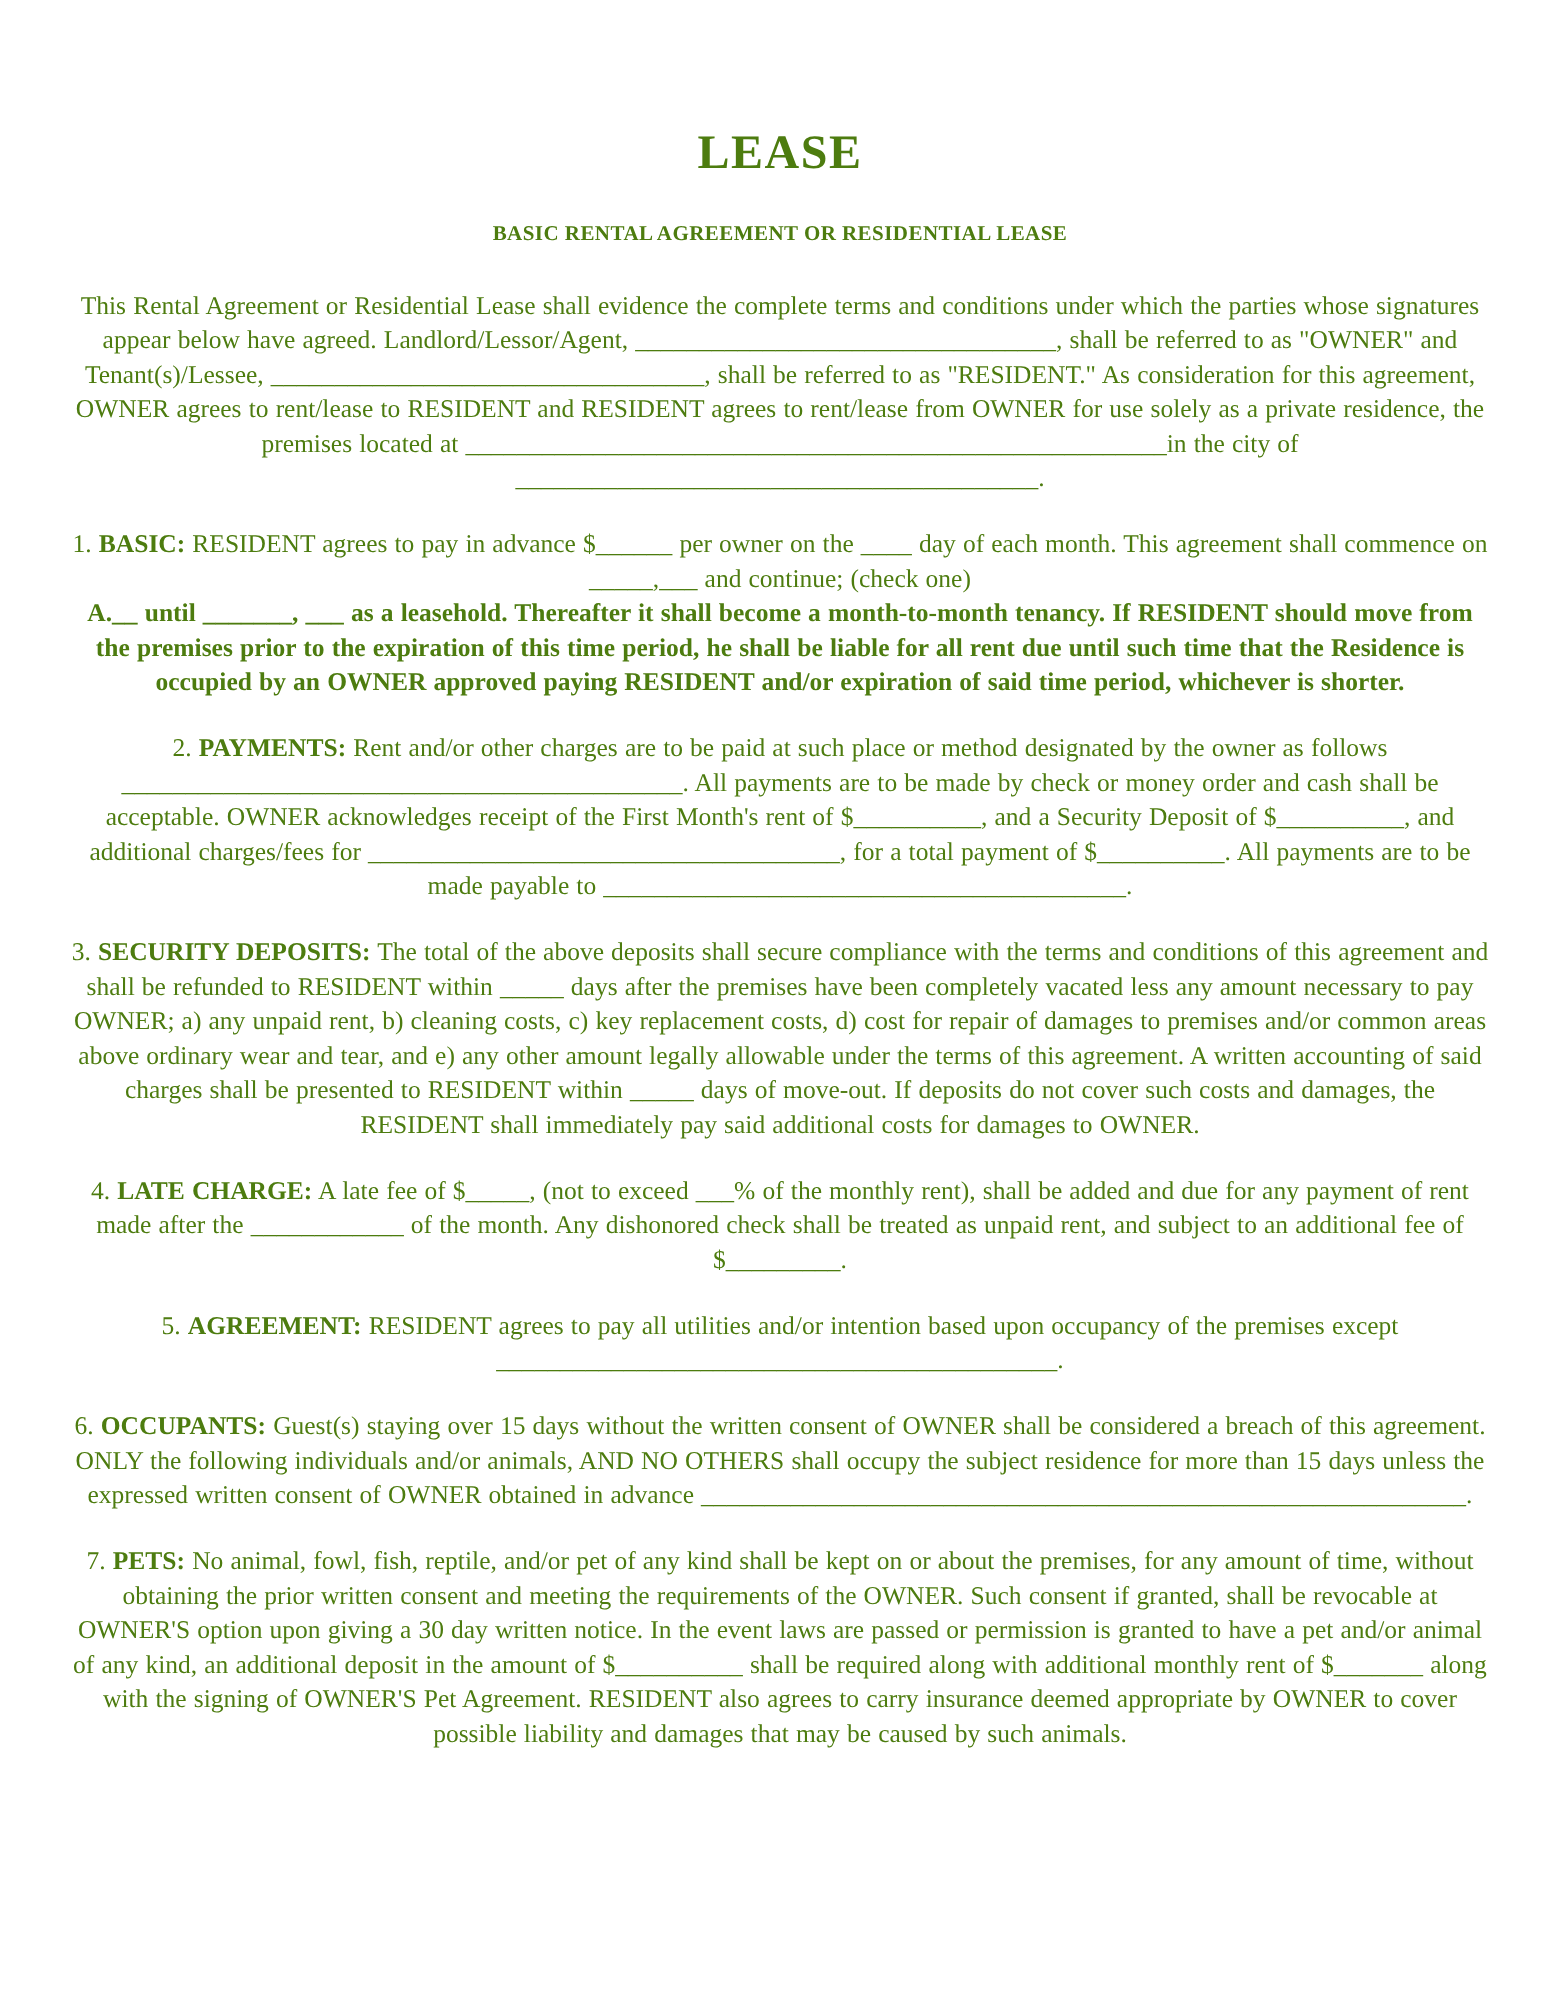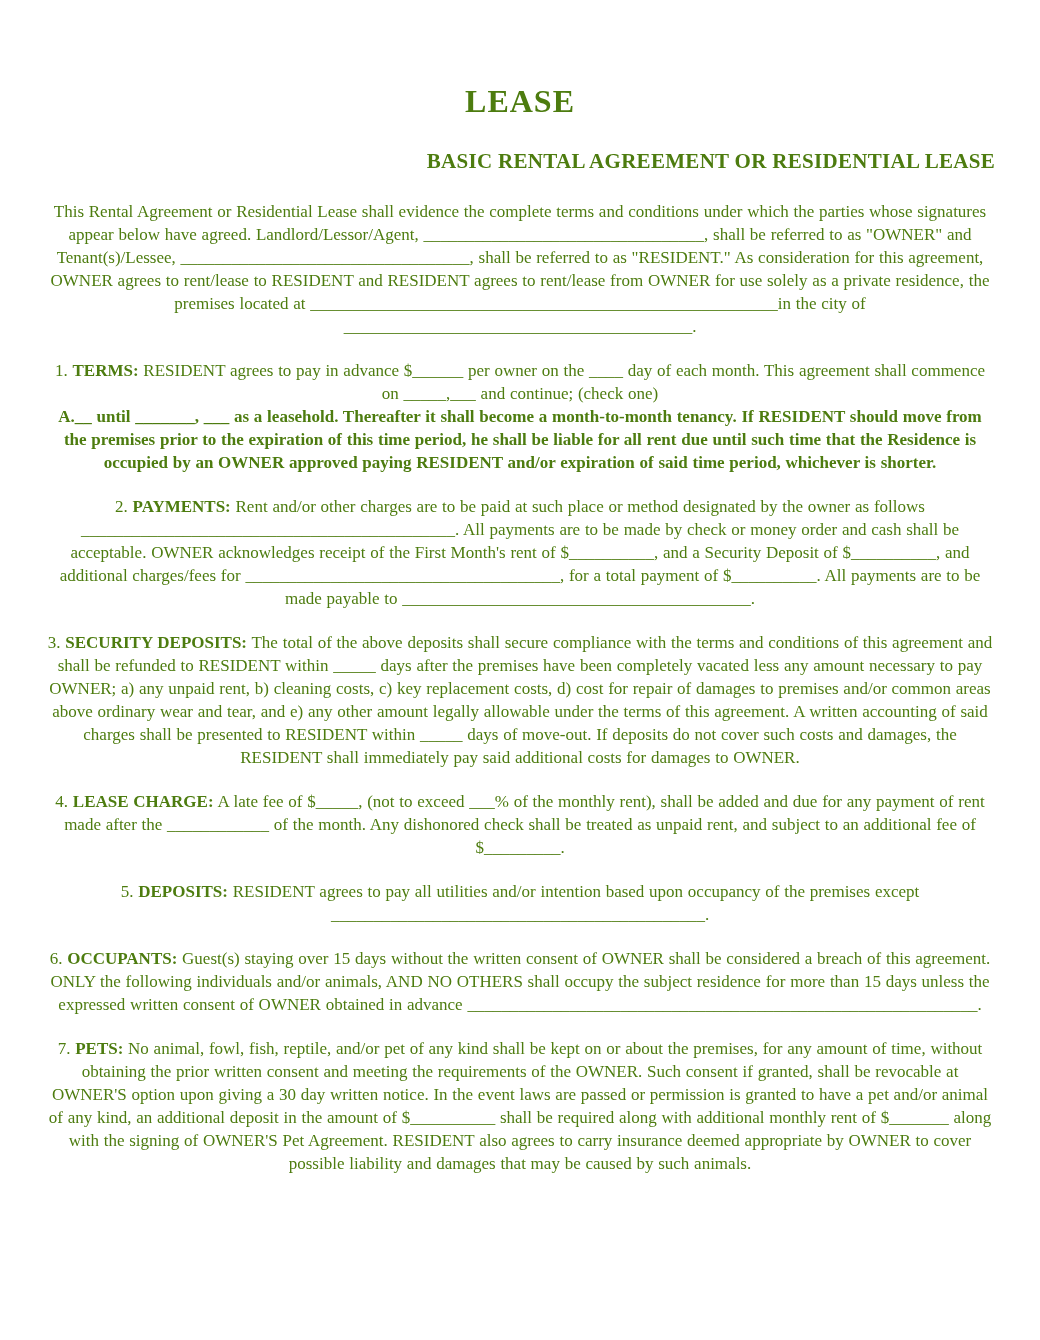--- a/index.html
+++ b/index.html
@@ -22,23 +22,23 @@
   }
   .doc-title {
     text-align: center;
     font-weight: bold;
     font-size: 32px;
     line-height: 1.1;
     margin: 0;
     letter-spacing: 1px;
   }
   .doc-subtitle {
-    text-align: right;
+    text-align: center;
     font-weight: bold;
-    font-size: 21px;
+    font-size: 14px;
     line-height: 1.15;
     margin: 30px 0 0 0;
     letter-spacing: 0.3px;
   }
   .para {
     margin: 21px 0 0 0;
     text-align: center;
     word-spacing: 0.5px;
   }
   .intro {
@@ -57,38 +57,38 @@
 
 <div class="page">
 
   <h1 class="doc-title">LEASE</h1>
 
   <h2 class="doc-subtitle">BASIC RENTAL AGREEMENT OR RESIDENTIAL LEASE</h2>
 
   <p class="para intro">This Rental Agreement or Residential Lease shall evidence the complete terms and conditions under which the parties whose signatures appear below have agreed. Landlord/Lessor/Agent, _________________________________, shall be referred to as "OWNER" and Tenant(s)/Lessee, __________________________________, shall be referred to as "RESIDENT." As consideration for this agreement, OWNER agrees to rent/lease to RESIDENT and RESIDENT agrees to rent/lease from OWNER for use solely as a private residence, the premises located at _______________________________________________________in the city of _________________________________________.</p>
 
   <div class="para">
-    <span>1.</span> <span class="hd">TERMS:</span> <span>RESIDENT agrees to pay in advance $______ per owner on the ____ day of each month. This agreement shall commence on _____,___ and continue; (check one)</span>
+    <span>1.</span> <span class="hd">BASIC:</span> <span>RESIDENT agrees to pay in advance $______ per owner on the ____ day of each month. This agreement shall commence on _____,___ and continue; (check one)</span>
     <div class="clause">A.__ until _______, ___ as a leasehold. Thereafter it shall become a month-to-month tenancy. If RESIDENT should move from the premises prior to the expiration of this time period, he shall be liable for all rent due until such time that the Residence is occupied by an OWNER approved paying RESIDENT and/or expiration of said time period, whichever is shorter.</div>
   </div>
 
   <div class="para">
     <span>2.</span> <span class="hd">PAYMENTS:</span> <span>Rent and/or other charges are to be paid at such place or method designated by the owner as follows ____________________________________________. All payments are to be made by check or money order and cash shall be acceptable. OWNER acknowledges receipt of the First Month's rent of $__________, and a Security Deposit of $__________, and additional charges/fees for _____________________________________, for a total payment of $__________. All payments are to be made payable to _________________________________________.</span>
   </div>
 
   <div class="para">
     <span>3.</span> <span class="hd">SECURITY DEPOSITS:</span> <span>The total of the above deposits shall secure compliance with the terms and conditions of this agreement and shall be refunded to RESIDENT within _____ days after the premises have been completely vacated less any amount necessary to pay OWNER; a) any unpaid rent, b) cleaning costs, c) key replacement costs, d) cost for repair of damages to premises and/or common areas above ordinary wear and tear, and e) any other amount legally allowable under the terms of this agreement. A written accounting of said charges shall be presented to RESIDENT within _____ days of move-out. If deposits do not cover such costs and damages, the RESIDENT shall immediately pay said additional costs for damages to OWNER.</span>
   </div>
 
   <div class="para">
-    <span>4.</span> <span class="hd">LEASE CHARGE:</span> <span>A late fee of $_____, (not to exceed ___% of the monthly rent), shall be added and due for any payment of rent made after the ____________ of the month. Any dishonored check shall be treated as unpaid rent, and subject to an additional fee of $_________.</span>
+    <span>4.</span> <span class="hd">LATE CHARGE:</span> <span>A late fee of $_____, (not to exceed ___% of the monthly rent), shall be added and due for any payment of rent made after the ____________ of the month. Any dishonored check shall be treated as unpaid rent, and subject to an additional fee of $_________.</span>
   </div>
 
   <div class="para">
-    <span>5.</span> <span class="hd">DEPOSITS:</span> <span>RESIDENT agrees to pay all utilities and/or intention based upon occupancy of the premises except ____________________________________________.</span>
+    <span>5.</span> <span class="hd">AGREEMENT:</span> <span>RESIDENT agrees to pay all utilities and/or intention based upon occupancy of the premises except ____________________________________________.</span>
   </div>
 
   <div class="para">
     <span>6.</span> <span class="hd">OCCUPANTS:</span> <span>Guest(s) staying over 15 days without the written consent of OWNER shall be considered a breach of this agreement. ONLY the following individuals and/or animals, AND NO OTHERS shall occupy the subject residence for more than 15 days unless the expressed written consent of OWNER obtained in advance ____________________________________________________________.</span>
   </div>
 
   <div class="para">
     <span>7.</span> <span class="hd">PETS:</span> <span>No animal, fowl, fish, reptile, and/or pet of any kind shall be kept on or about the premises, for any amount of time, without obtaining the prior written consent and meeting the requirements of the OWNER. Such consent if granted, shall be revocable at OWNER'S option upon giving a 30 day written notice. In the event laws are passed or permission is granted to have a pet and/or animal of any kind, an additional deposit in the amount of $__________ shall be required along with additional monthly rent of $_______ along with the signing of OWNER'S Pet Agreement. RESIDENT also agrees to carry insurance deemed appropriate by OWNER to cover possible liability and damages that may be caused by such animals.</span>
   </div>
 

